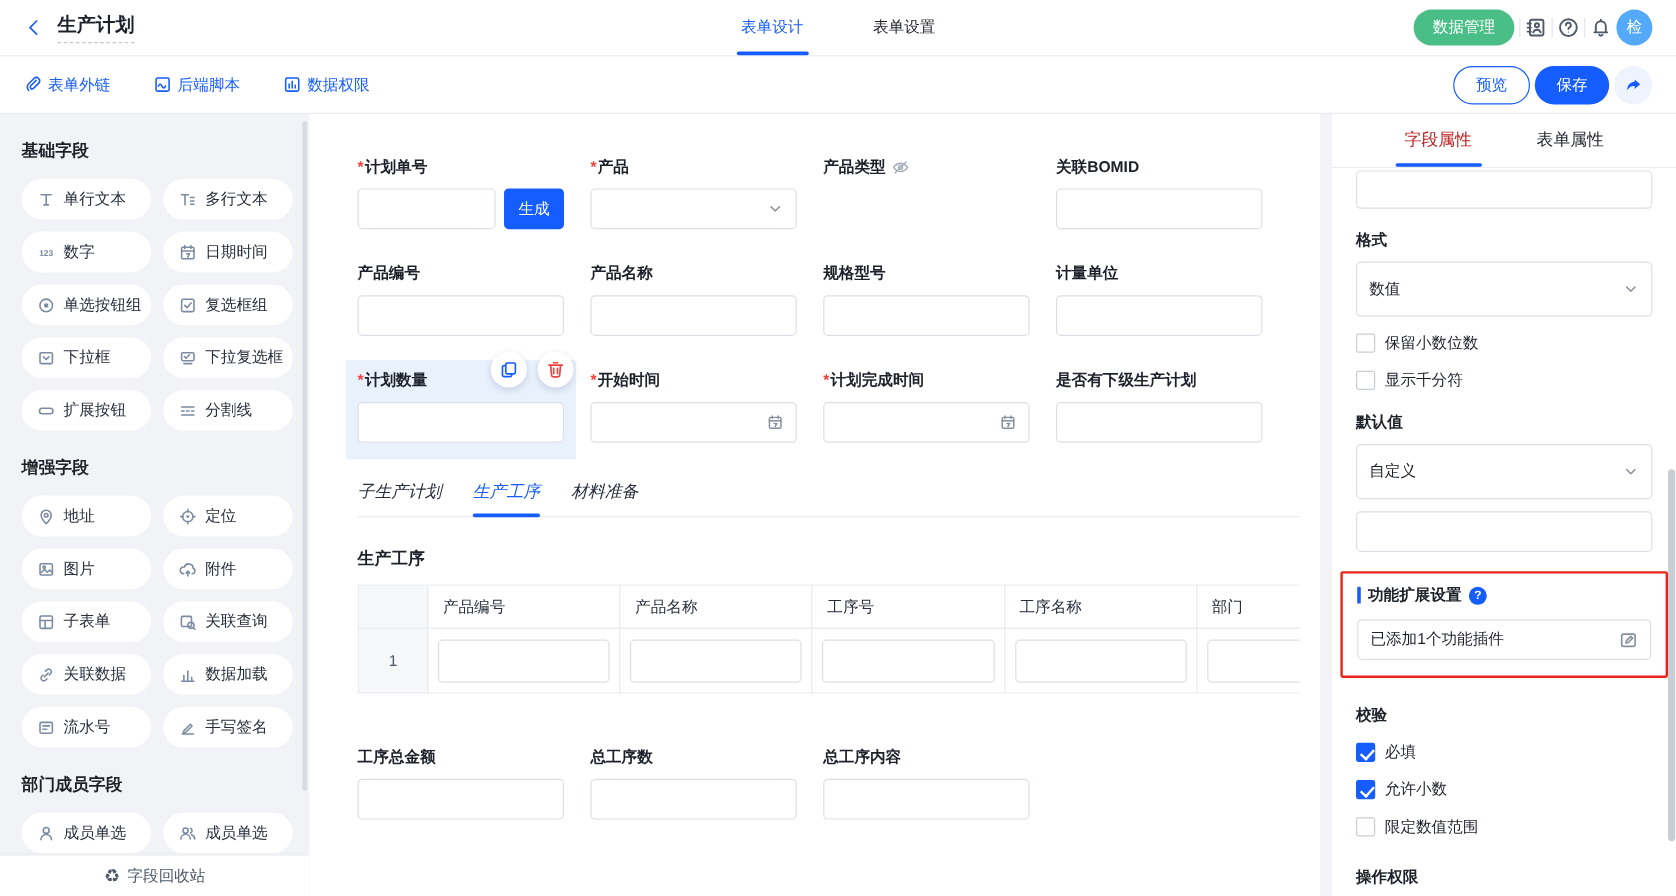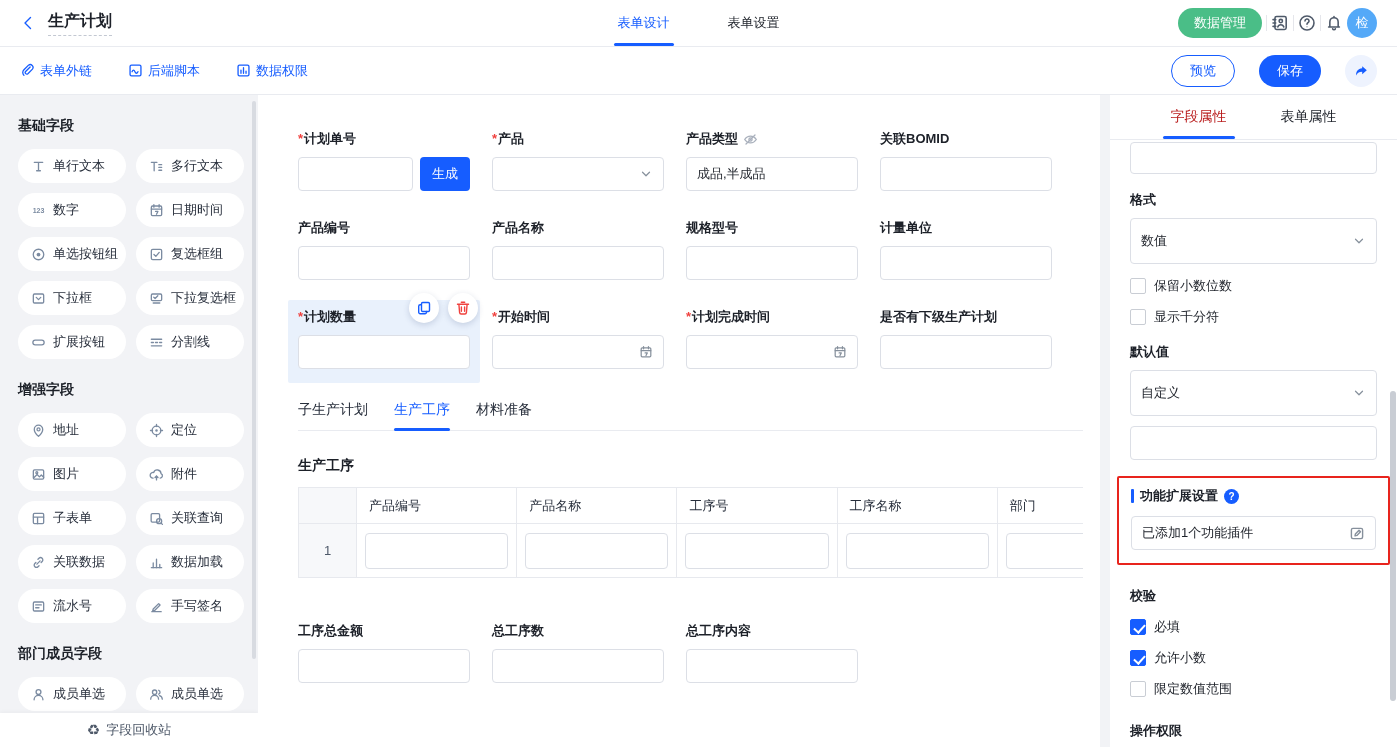--- a/index.html
+++ b/index.html
@@ -18,21 +18,21 @@
   .header-tab.active::after { content:""; position:absolute; left:-4px; right:-4px; bottom:0; height:3px; background:#165dff; border-radius:2px; }
   .header-right { margin-left:auto; display:flex; align-items:center; gap:4px; }
   .pill-green { background:#4abe87; color:#fff; border:none; border-radius:15px; height:30px; padding:0 16px; font-size:13px; cursor:pointer; }
   .hdr-sep { width:1px; height:16px; background:#e5e6eb; }
   .hdr-icon { color:#4e5969; cursor:pointer; }
   .avatar { width:30px; height:30px; border-radius:50%; background:#54a9f8; color:#fff; font-size:13px; display:flex; align-items:center; justify-content:center; cursor:pointer; }
 
   
   .toolbar { height:48px; border-bottom:1px solid #e9ebf0; display:flex; align-items:center; padding:0 20px; background:#fff; }
   .tb-link { color:#165dff; display:flex; align-items:center; gap:5px; margin-right:36px; cursor:pointer; }
-  .toolbar-right { margin-left:auto; display:flex; align-items:center; gap:24px; }
+  .toolbar-right { margin-left:auto; display:flex; align-items:center; gap:4px; }
   .btn-outline { height:32px; padding:0 18px; border-radius:16px; border:1px solid #165dff; color:#165dff; background:#fff; font-size:13px; cursor:pointer; }
   .btn-primary { height:32px; padding:0 18px; border-radius:16px; border:none; color:#fff; background:#165dff; font-size:13px; cursor:pointer; }
   .btn-share { width:32px; height:32px; border-radius:50%; border:none; background:#eef3fe; color:#165dff; display:flex; align-items:center; justify-content:center; cursor:pointer; }
 
   
   .main { display:flex; height:652px; }
   .sidebar { width:258px; background:#f2f3f6; padding:16px 14px 0 18px; position:relative; overflow:hidden; flex:none; }
   .canvas { flex:1; background:#fff; padding:35px 17px 0 40px; overflow:hidden; position:relative; }
   .gutter { width:10px; background:#f2f3f6; flex:none; }
   .panel { width:287px; background:#fff; padding:0 20px; position:relative; overflow:hidden; flex:none; }
@@ -55,21 +55,21 @@
   .btn-gen { height:34px; padding:0 12px; border:none; border-radius:4px; background:#165dff; color:#fff; font-size:13px; cursor:pointer; flex:none; }
   .fld-select { justify-content:space-between; color:#86909c; cursor:pointer; }
   .fld-date { justify-content:flex-end; color:#86909c; cursor:pointer; }
   .selected-block { position:relative; background:#e9f1fc; margin:-8px -10px -14px; padding:8px 10px 14px; border-radius:2px; }
   .fab { position:absolute; top:-7px; width:30px; height:30px; border-radius:50%; background:#fff; box-shadow:0 2px 6px rgba(31,53,105,.18); display:flex; align-items:center; justify-content:center; cursor:pointer; }
   .fab.copy { right:41px; color:#165dff; }
   .fab.del  { right:2px;  color:#f0413e; }
   .eye-off { color:#a9b0bc; }
 
   .canvas-tabs { display:flex; gap:26px; margin-top:32px; border-bottom:1px solid #e9ebf0; padding-bottom:11px; position:relative; }
-  .ctab { font-size:14px; color:#272e3b; position:relative; cursor:pointer; }
+  .ctab { font-size:14px; color:#272e3b; position:relative; cursor:pointer;font-style:italic; }
   .ctab.active { color:#165dff; }
   .ctab.active::after { content:""; position:absolute; left:0; right:0; bottom:-12px; height:3px; background:#165dff; border-radius:2px; }
 
   .tbl-title { font-size:14px; font-weight:bold; margin:26px 0 12px; }
   .tbl-wrap { overflow:hidden; width:100%; }
   .tbl { border-collapse:collapse; table-layout:fixed; min-width:860px; }
   .tbl th, .tbl td { border:1px solid #e7e9ee; font-weight:normal; text-align:left; }
   .tbl th { height:36px; padding:0 12px; color:#272e3b; background:#fff; }
   .tbl th.idx, .tbl td.idx { width:58px; background:#f7f8fa; text-align:center; color:#4e5969; }
   .tbl td { height:54px; padding:0 8px; }
@@ -398,23 +398,20 @@
         <div class="fld-label">
           <span>产品类型</span>
           <span class="eye-off">
               <svg class="ic" width="15" height="15" viewBox="0 0 16 16">
                 <path d="M1.8 8s2.3-3.6 6.2-3.6S14.2 8 14.2 8 11.9 11.6 8 11.6 1.8 8 1.8 8z"></path>
                 <circle cx="8" cy="8" r="1.7"></circle>
                 <path d="M3.2 12.8L12.8 3.2"></path>
               </svg>
             </span>
         </div>
-        <div class="fld-input">
-            <span>成品,半成品</span>
-          </div>
       </div>
       <div class="fblock">
         <div class="fld-label">
             <span>关联BOMID</span>
           </div>
         <input class="fld-input" style="">
       </div>
 
       <div class="fblock">
         <div class="fld-label">

